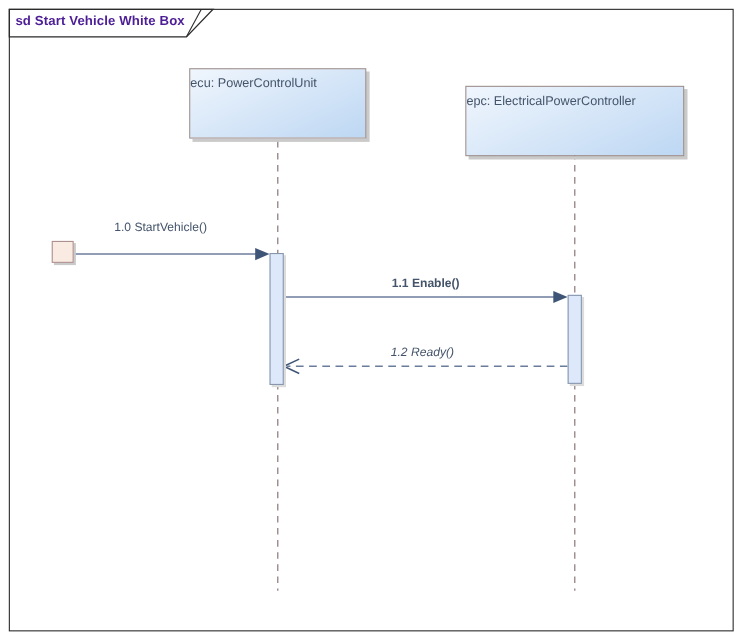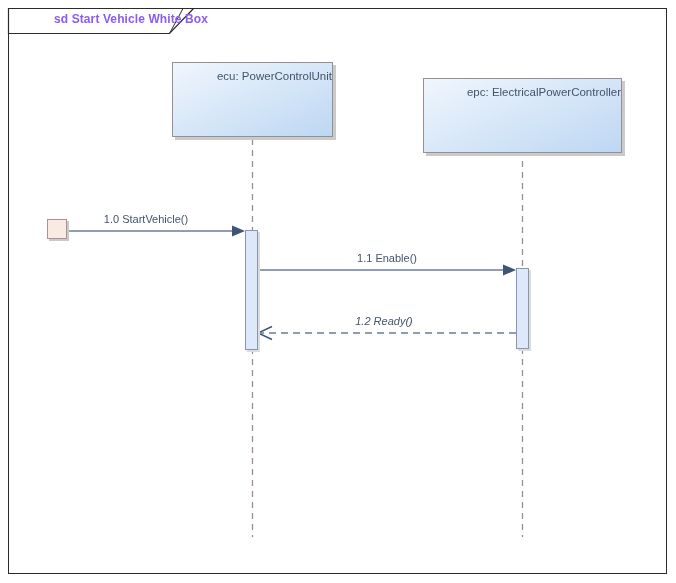--- a/index.html
+++ b/index.html
@@ -10,31 +10,31 @@
   .frame {
     position:absolute; left:8px; top:8px; width:659px; height:566px;
     border:1px solid var(--frame-border,#2b2b2b); box-sizing:border-box; background:transparent;
   }
   svg.overlay { position:absolute; left:0; top:0; width:676px; height:583px; }
 
   .tab-shape   { fill:#ffffff; stroke:var(--frame-border,#2b2b2b); stroke-width:1.2; }
   .tab-crease  { stroke:var(--frame-border,#2b2b2b); stroke-width:1; fill:none; }
   .tab-title {
     position:absolute; left:14px; top:12px; font-size:12px; font-weight:bold;
-    color:#8b5cf6; white-space:nowrap; letter-spacing:0.1px;margin-left:40px;
+    color:#4c1d95; white-space:nowrap; letter-spacing:0.1px;
   }
 
   .lifeline-line { stroke:var(--lifeline-dash,#9c8c8c); stroke-width:1.3; stroke-dasharray:6 5; }
 
   .lifeline-head {
-    position:absolute; top:62px; height:75px; box-sizing:border-box;
+    position:absolute; top:62px; height:64px; box-sizing:border-box;
     border:1px solid var(--lifeline-box-border,#9c8e8e);
     background:linear-gradient(155deg, var(--lifeline-box-fill-top,#f0f6fd) 0%, var(--lifeline-box-fill-bottom,#bdd7f3) 100%);
     box-shadow:3px 3px 0 #cacaca;
-    color:var(--message-text,#44546a); font-size:11.5px; text-align:right; padding-top:7px;
+    color:var(--message-text,#44546a); font-size:11.5px; text-align:left; padding-top:7px;
   }
   #head-ecu { left:172px; width:161px; }
   #head-epc { left:423px; width:199px;margin-top:16px; }
 
   .activation {
     position:absolute; width:13px; box-sizing:border-box;
     background:var(--activation-fill,#dde9fa);
     border:1px solid var(--activation-border,#8796ad);
     box-shadow:2px 2px 0 #dcdcdc;
   }
@@ -50,22 +50,22 @@
 
   .msg-line { stroke:var(--message-line,#6b7c9b); stroke-width:1.4; fill:none; }
   .msg-line.dashed { stroke-dasharray:7 5; }
   .msg-head-solid { fill:var(--message-arrowhead,#3e5577); stroke:none; }
   .msg-head-open  { stroke:var(--message-arrowhead,#3e5577); stroke-width:1.4; fill:none; }
 
   .msg-label {
     position:absolute; width:130px; text-align:center; font-size:11px;
     color:var(--message-text,#44546a); white-space:nowrap;
   }
-  #lbl-0 { left:81px;  top:213px; }
-  #lbl-1 { left:322px; top:252px; }
+  #lbl-0 { left:81px;  top:201px; }
+  #lbl-1 { left:322px; top:252px;font-weight:bold; }
   #lbl-2 { left:319px; top:315px;font-style:italic; }
 </style>
 </head>
 <body>
 
 <div class="canvas">
 
   <div class="frame"></div>
 
   <svg class="overlay" viewBox="0 0 676 583">

